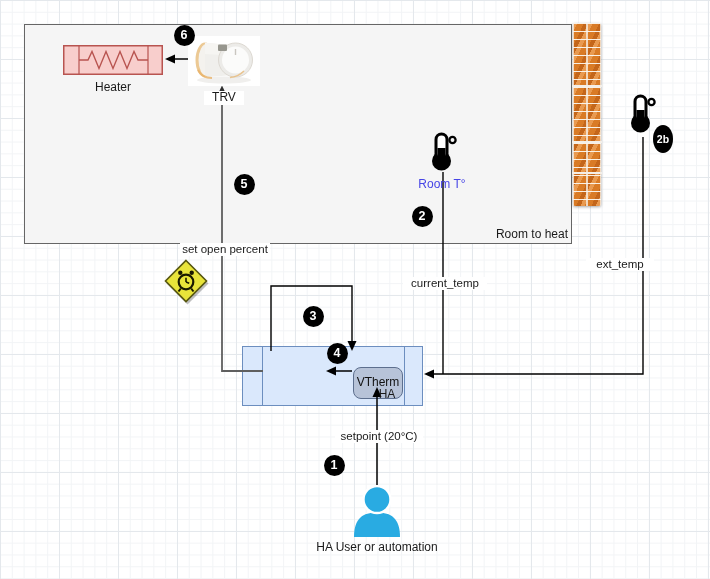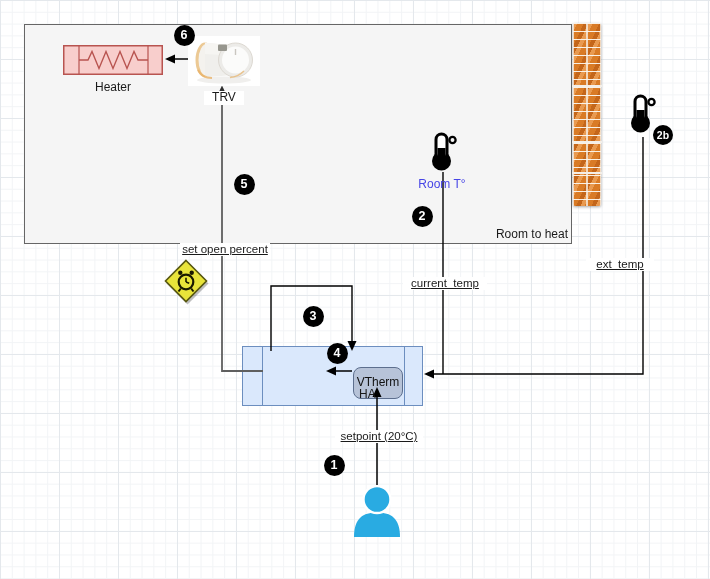--- a/index.html
+++ b/index.html
@@ -15,27 +15,27 @@
     font-size:12px;color:#1a1a1a;
   }
   .abs{position:absolute;}
   .room{
     left:24px;top:24px;width:548px;height:220px;
     background:#f5f5f5;border:1.5px solid #666666;box-sizing:border-box;
   }
   .lbl{position:absolute;text-align:center;line-height:1.15;white-space:nowrap;}
   .lbl.bg{background:#ffffff;padding:0 2px;}
   .lbl.blue{color:#4745e6;}
-  .lbl.small{font-size:11.5px;text-decoration:underline;}
+  .lbl.small{font-size:11.5px;}
   .badge{
     position:absolute;width:21px;height:21px;border-radius:50%;
     background:#000;color:#fff;font-weight:bold;font-size:12.5px;
     display:flex;align-items:center;justify-content:center;z-index:40;
   }
-  .badge.sm{width:20px;height:20px;font-size:10.5px;}
+  .badge.sm{width:20px;height:28px;font-size:10.5px;}
   .hacontainer{
     left:242px;top:346px;width:181px;height:60px;
     background:#dae8fc;border:1.5px solid #6c8ebf;box-sizing:border-box;z-index:5;
   }
   .hadiv{position:absolute;top:0;bottom:0;width:1px;background:#6c8ebf;}
   .entitybox{
     position:absolute;background:#b7c3d8;border:1.5px solid #5d6f8e;border-radius:8px;
     box-sizing:border-box;display:flex;align-items:center;justify-content:center;
     text-align:center;line-height:1.15;z-index:8;color:#111;
   }
@@ -151,21 +151,22 @@
   </svg>
 
   <div class="lbl toplayer" style="left:83px;top:81px;width:60px">Heater</div>
   <div class="lbl bg toplayer" style="left:204px;top:91px;width:36px">TRV</div>
   <div class="lbl blue toplayer" style="left:405px;top:178px;width:74px">Room T°</div>
   <div class="lbl toplayer" style="left:462px;top:228px;width:106px;text-align:right">Room to heat</div>
   <div class="lbl bg small toplayer" style="left:180px;top:243px;width:86px">set open percent</div>
   <div class="lbl bg small toplayer" style="left:403px;top:277px;width:80px">current_temp</div>
   <div class="lbl bg small toplayer" style="left:586px;top:258px;width:64px">ext_temp</div>
   <div class="lbl bg small toplayer" style="left:335px;top:430px;width:84px">setpoint (20°C)</div>
-  <div class="lbl toplayer" style="left:359px;top:388px;width:32px;text-align:left">HA</div>
+  <div class="lbl toplayer" style="left:371px;top:388px;width:32px;text-align:center">HA</div>
+  <div class="lbl toplayer" style="left:293px;top:541px;width:168px">HA User or automation</div>
 
   <div class="badge" style="left:323.5px;top:454.5px">1</div>
   <div class="badge" style="left:411.5px;top:205.5px">2</div>
   <div class="badge sm" style="left:653px;top:125px">2b</div>
   <div class="badge" style="left:302.5px;top:305.5px">3</div>
   <div class="badge" style="left:326.5px;top:342.5px">4</div>
   <div class="badge" style="left:233.5px;top:173.5px">5</div>
   <div class="badge" style="left:173.5px;top:24.5px">6</div>
 
 </div>

